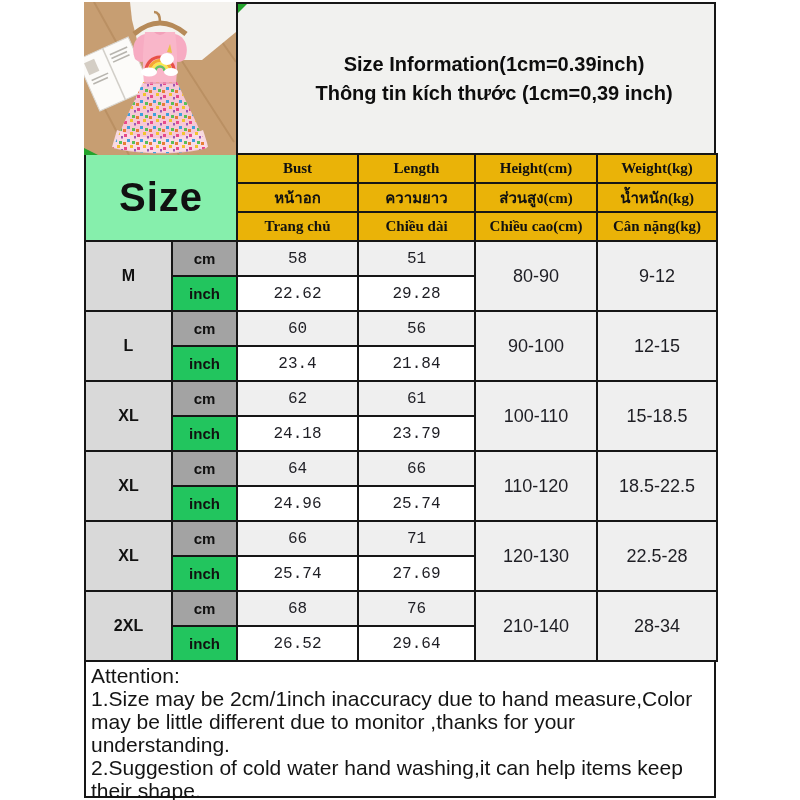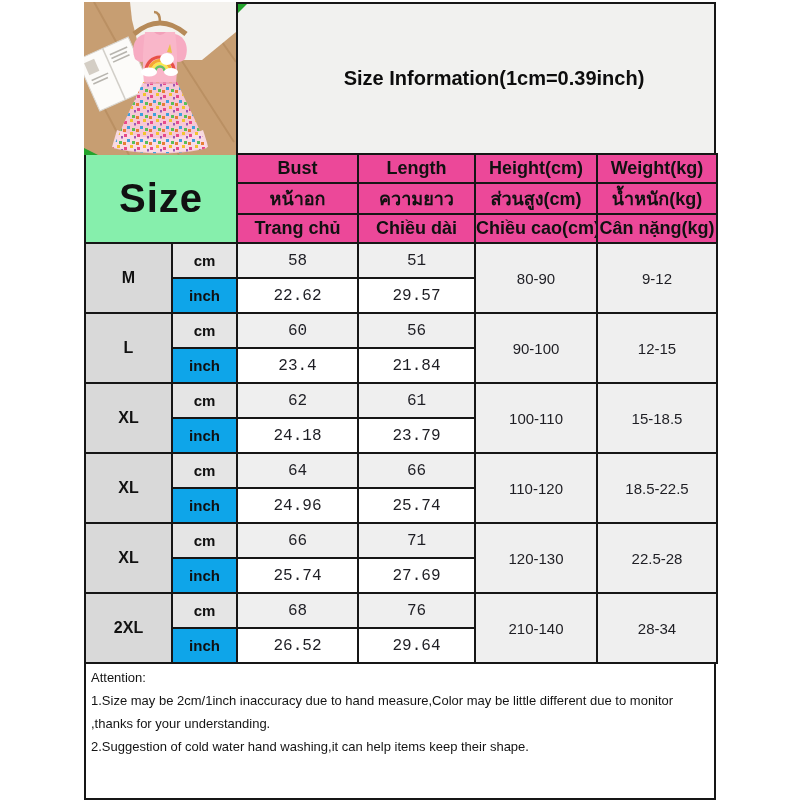--- a/index.html
+++ b/index.html
@@ -11,31 +11,31 @@
             justify-content:center;text-align:center;position:relative;}
   .titleline{font-weight:bold;font-size:20px;line-height:29px;color:#0d0d0d;padding-left:36px;}
   .corner-tl{position:absolute;top:0;left:0;width:0;height:0;
              border-top:9px solid #22a32b;border-right:9px solid transparent;}
   table.size-table{border-collapse:collapse;table-layout:fixed;width:632px;}
   table.size-table td{border:2px solid #161616;text-align:center;vertical-align:middle;
                       padding:0;overflow:hidden;white-space:nowrap;}
   tr.hr{height:29px;}
   tr.dr{height:35px;}
   .sizecell{background:#86efac;font-size:40px;font-weight:bold;letter-spacing:1px;}
-  .hc{background:#ec4899;font-weight:bold;font-size:18px;}
+  .hc{background:#eab308;font-weight:bold;font-size:15px;font-family:Liberation Serif, serif;}
   .lbl{background:#d9d9d9;font-weight:bold;font-size:16px;}
   .unit{font-weight:bold;font-size:15px;}
-  .ug{background:#e5e5e5;}
-  .uw{background:#0ea5e9;}
+  .ug{background:#a3a3a3;}
+  .uw{background:#22c55e;}
   .val{font-size:16px;color:#1e1e24;font-family:Liberation Mono, monospace;}
   .vg{background:#efefef;}
   .vw{background:#ffffff;}
-  .merged{background:#efefef;font-size:15px;color:#1e1e24;}
+  .merged{background:#efefef;font-size:18px;color:#1e1e24;}
   .attention{border:2px solid #161616;margin-top:-2px;height:132px;background:#fff;
-             padding:2px 5px 0 5px;font-size:13px;line-height:23px;color:#141414;}
+             padding:2px 5px 0 5px;font-size:21px;line-height:23px;color:#141414;}
 </style>
 </head>
 <body>
 
 <div class="page">
 
   <div class="top">
     <div class="photo">
       <svg width="152" height="153" viewBox="0 0 152 153">
         <defs>
@@ -92,20 +92,21 @@
           <path d="M33,128 C60,139 94,139 119,128 C121,134 123,140 124,145 C97,152 56,152 28,145 Z" fill="#fadce6" opacity="0.95"></path>
           <rect x="25" y="78" width="102" height="75" fill="url(#dp)" clip-path="url(#skirtclip)"></rect>
           <line x1="60" y1="81" x2="92" y2="81" stroke="#ea9ab6" stroke-width="1.5"></line>
         </g>
         <polygon points="0,146 14,153 0,153" fill="#22a32b"></polygon>
       </svg>
     </div>
     <div class="titlebox">
       <div class="corner-tl"></div>
       <div class="titleline">Size Information(1cm=0.39inch)</div>
+      <div class="titleline">Thông tin kích thước (1cm=0,39 inch)</div>
     </div>
   </div>
 
   <table class="size-table">
     <colgroup>
       <col style="width:87px">
         <col style="width:65px">
         <col style="width:121px">
       <col style="width:117px">
         <col style="width:122px">
@@ -136,21 +137,21 @@
         <td class="lbl" rowspan="2">M</td>
         <td class="unit ug">cm</td>
         <td class="val vg">58</td>
         <td class="val vg">51</td>
         <td class="merged" rowspan="2">80-90</td>
         <td class="merged" rowspan="2">9-12</td>
       </tr>
       <tr class="dr">
         <td class="unit uw">inch</td>
         <td class="val vw">22.62</td>
-        <td class="val vw">29.57</td>
+        <td class="val vw">29.28</td>
       </tr>
 
       <tr class="dr">
         <td class="lbl" rowspan="2">L</td>
         <td class="unit ug">cm</td>
         <td class="val vg">60</td>
         <td class="val vg">56</td>
         <td class="merged" rowspan="2">90-100</td>
         <td class="merged" rowspan="2">12-15</td>
       </tr>

